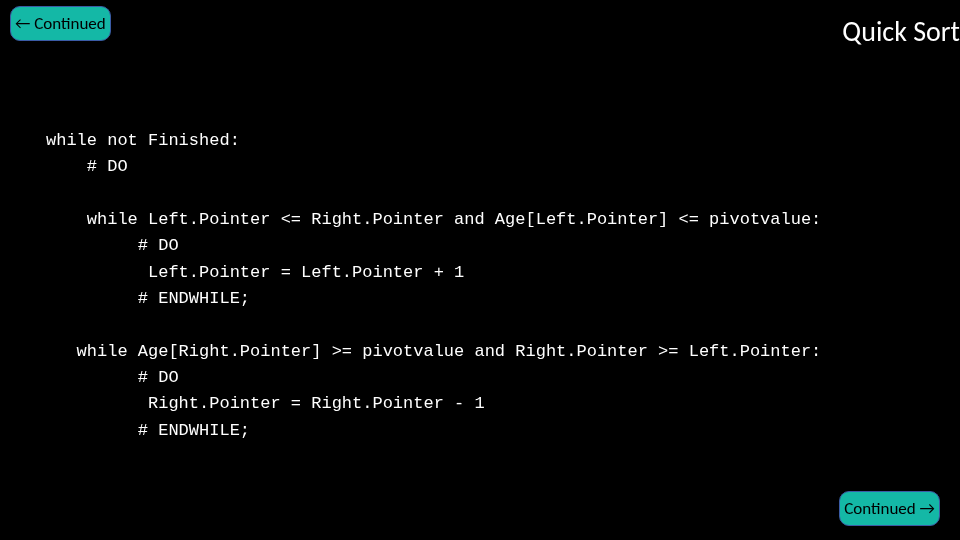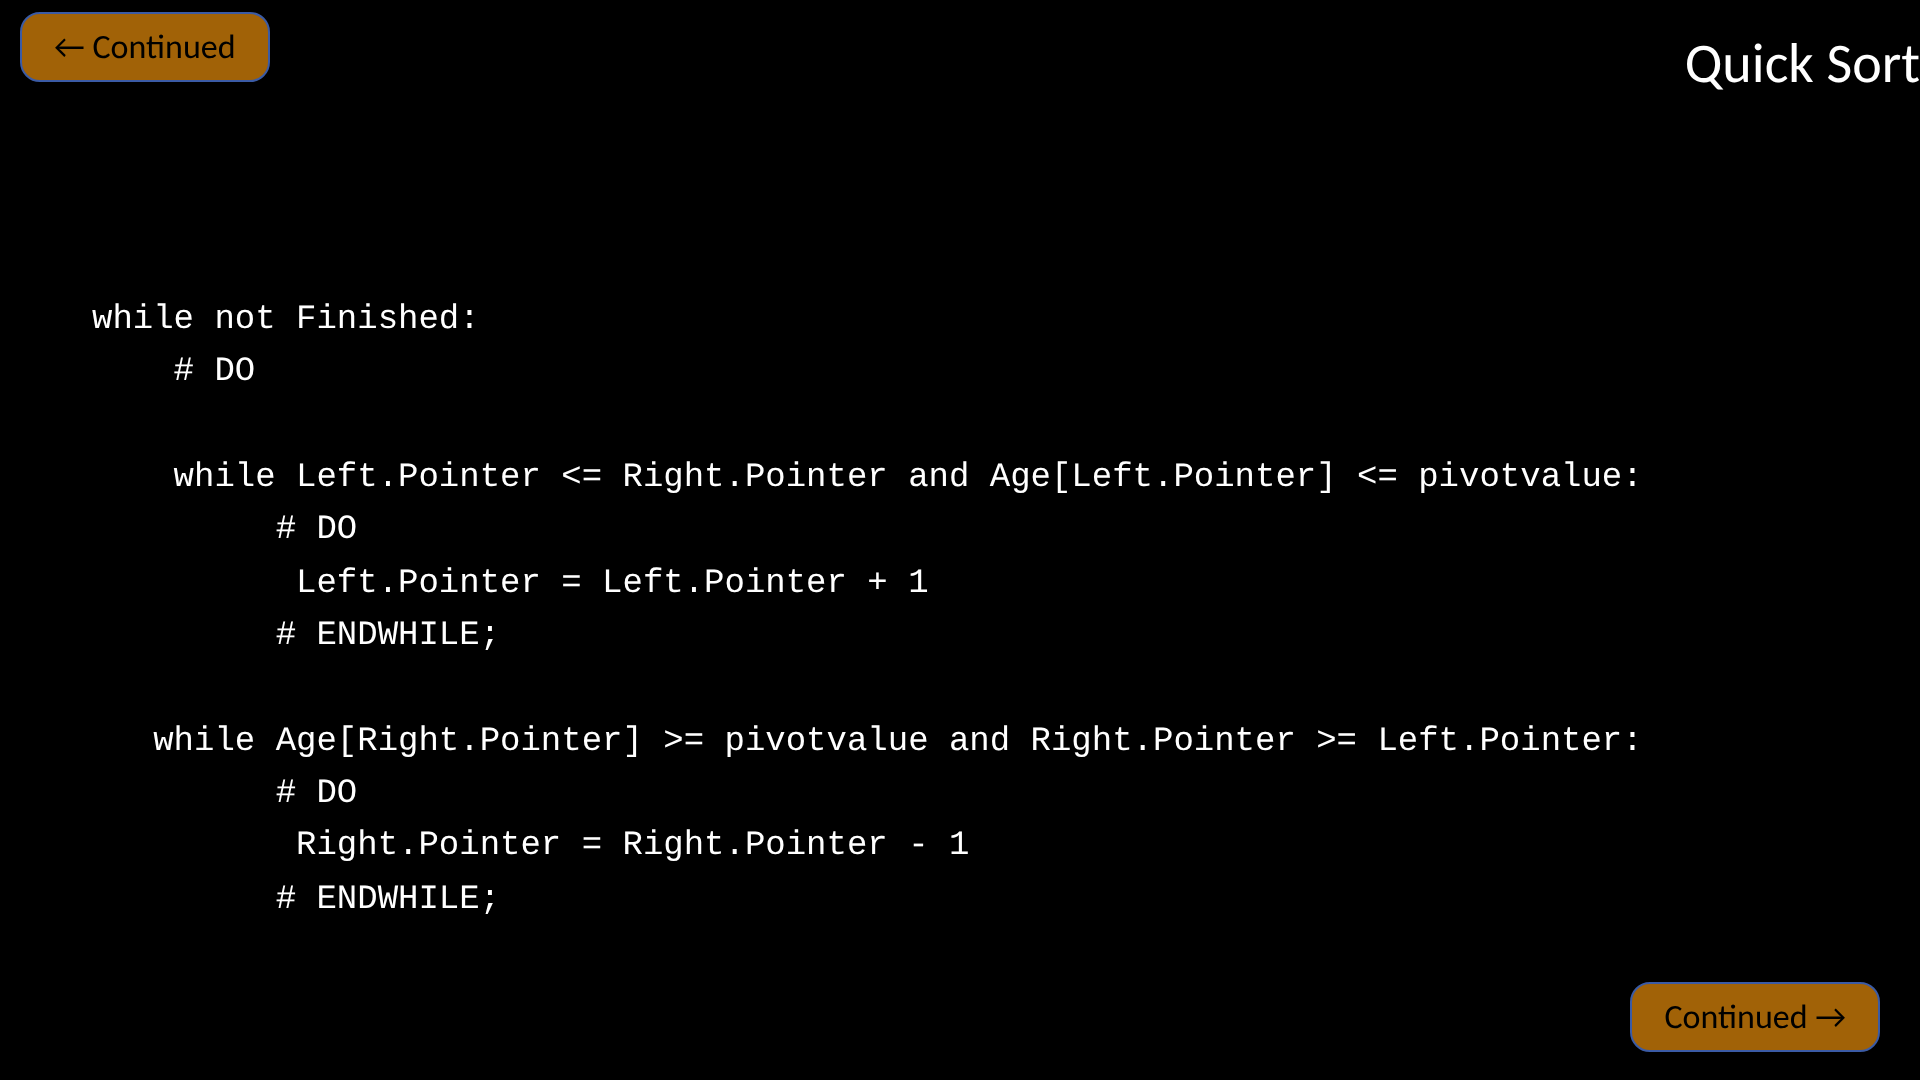--- a/index.html
+++ b/index.html
@@ -1,23 +1,23 @@
 <!DOCTYPE html>
 <html><head>
 <meta charset="utf-8">
 <style>
   * { margin: 0; padding: 0; box-sizing: border-box; }
   html, body { width: 960px; height: 540px; background: #000; font-family: Calibri, Arial, sans-serif; overflow: hidden; }
   .slide { position: relative; width: 960px; height: 540px; }
   .nav-badge {
     position: absolute;
-    background: #a16207;
+    background: #14b8a6;
     border: 1.5px solid #3b5ba5;
     border-radius: 10px;
-    padding: 6px 16px;
+    padding: 6px 4px;
     font-size: 17px;
     color: #000;
     white-space: nowrap;
   }
   .nav-top { top: 6px; left: 10px; }
   .nav-bottom { bottom: 14px; right: 20px; text-align: center; }
   .title {
     position: absolute;
     top: 14px;
     left: 0; right: 0;
@@ -29,21 +29,20 @@
   .code {
     position: absolute;
     top: 128px;
     left: 46px;
     right: 20px;
     color: #fff;
     font-family: "Courier New", Courier, monospace;
     font-size: 17px;
     line-height: 1.55;
     white-space: pre;
-    margin-top: 20px;
   }
 </style>
 </head>
 <body>
 
 <div class="slide">
 
   <div class="nav-badge nav-top">
     <span>←</span><span> Continued</span>
   </div>

